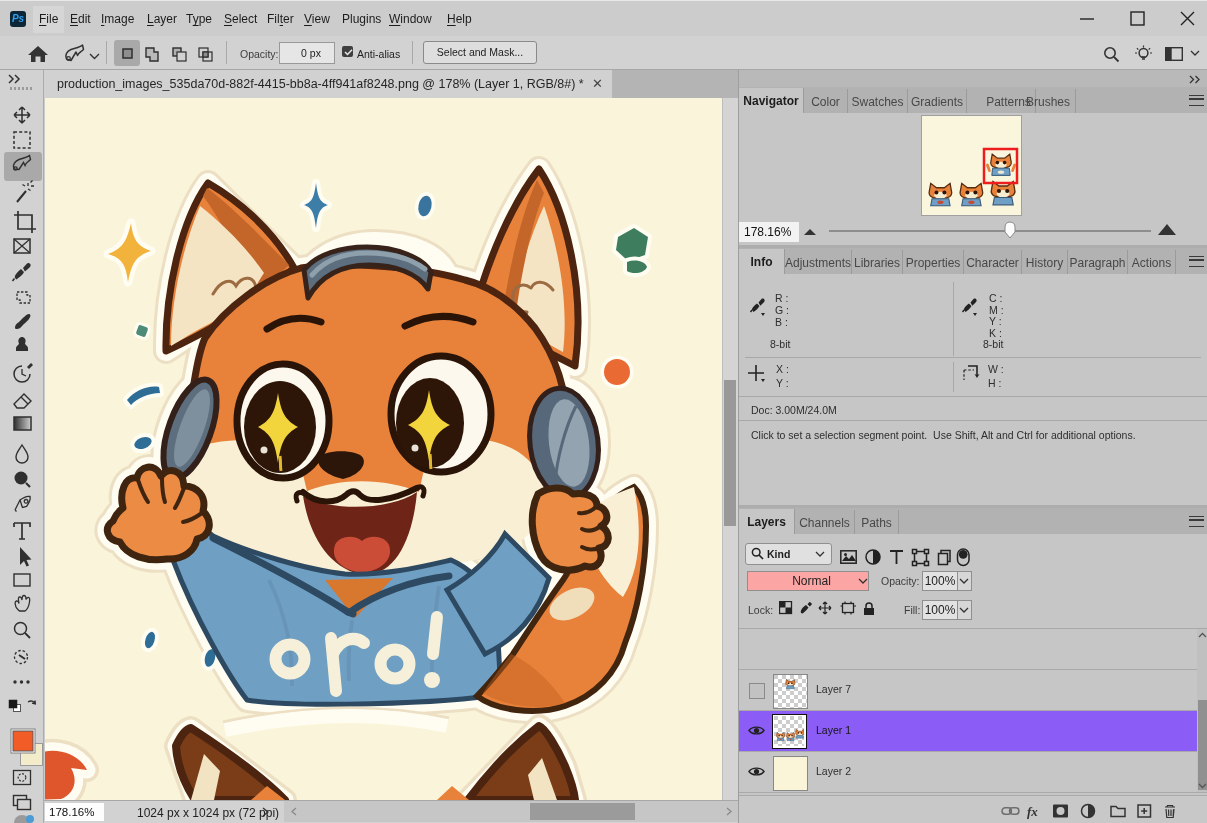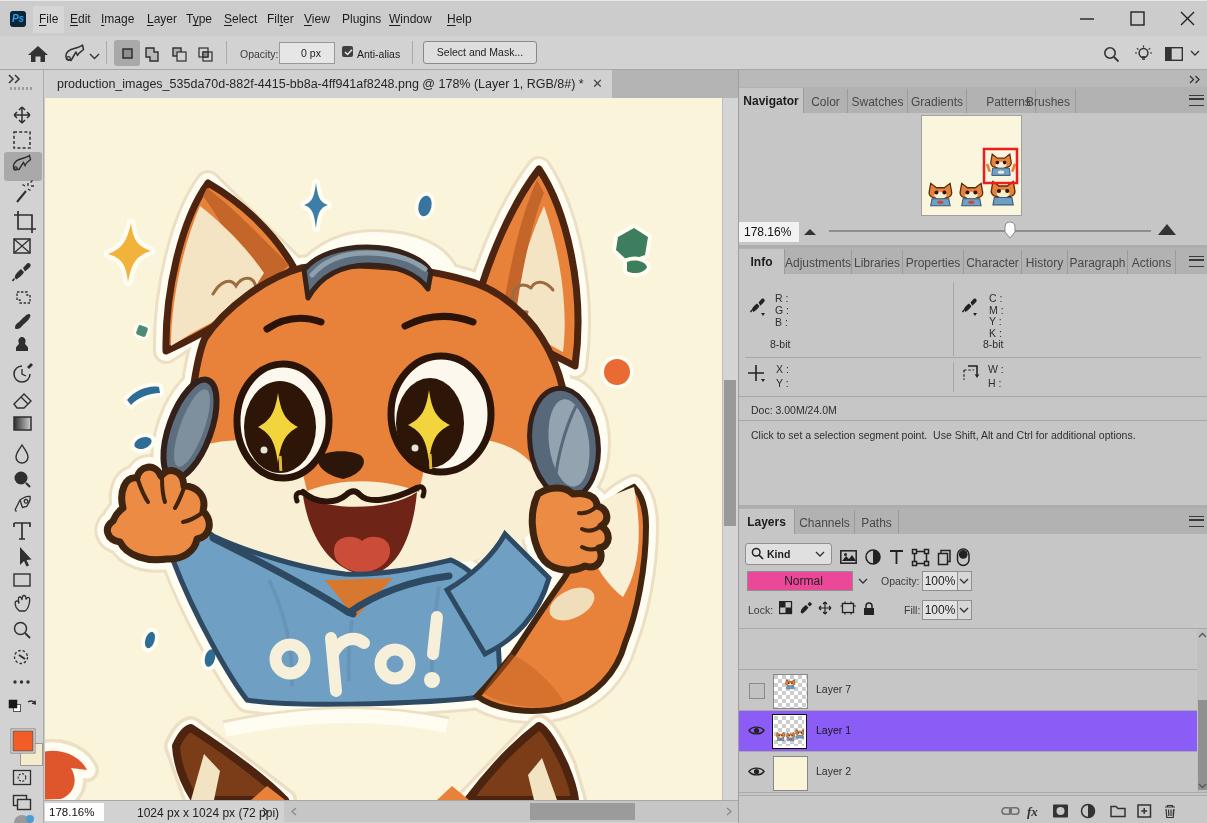--- a/index.html
+++ b/index.html
@@ -523,21 +523,21 @@
         <rect x="73.5" y="2.5" width="4" height="4" fill="#c8c8c8"></rect>
         <rect x="85.5" y="2.5" width="4" height="4" fill="#c8c8c8"></rect>
         <rect x="73.5" y="14.5" width="4" height="4" fill="#c8c8c8"></rect>
         <rect x="85.5" y="14.5" width="4" height="4" fill="#c8c8c8"></rect>
       <rect x="99.5" y="6.5" width="9" height="11"></rect>
         <path d="M102 6.5 V3.5 h9 v11 h-2.5"></path>
       <rect x="118.5" y="2" width="11.5" height="16.5" rx="5.7"></rect>
         <circle cx="124.2" cy="7.3" r="4.4" fill="#222" stroke="none"></circle>
     </svg>
 
-    <div class="inbox" style="left:8px;top:37px;width:106px;height:20px;background:#ec4899;line-height:18px;padding-left:7px">Normal</div>
+    <div class="inbox" style="left:8px;top:37px;width:122px;height:20px;background:#fca5a5;line-height:18px;padding-left:7px">Normal</div>
     <svg class="ico" style="left:119px;top:44px" width="10" height="7" viewBox="0 0 10 7">
         <path d="M1 1 L5 5 L9 1" fill="none" stroke="#333" stroke-width="1.3"></path>
       </svg>
     <div class="lbl" style="left:142px;top:41px;color:#3c3c3c">Opacity:</div>
     <div class="inbox" style="left:183px;top:37px;width:36px;height:20px;background:#e2e2e2;line-height:18px;text-align:center">100%</div>
     <div class="inbox" style="left:218px;top:37px;width:15px;height:20px;background:#d6d6d6"></div>
     <svg class="ico" style="left:220px;top:44px" width="10" height="7" viewBox="0 0 10 7">
         <path d="M1 1 L5 5 L9 1" fill="none" stroke="#333" stroke-width="1.3"></path>
       </svg>
 

